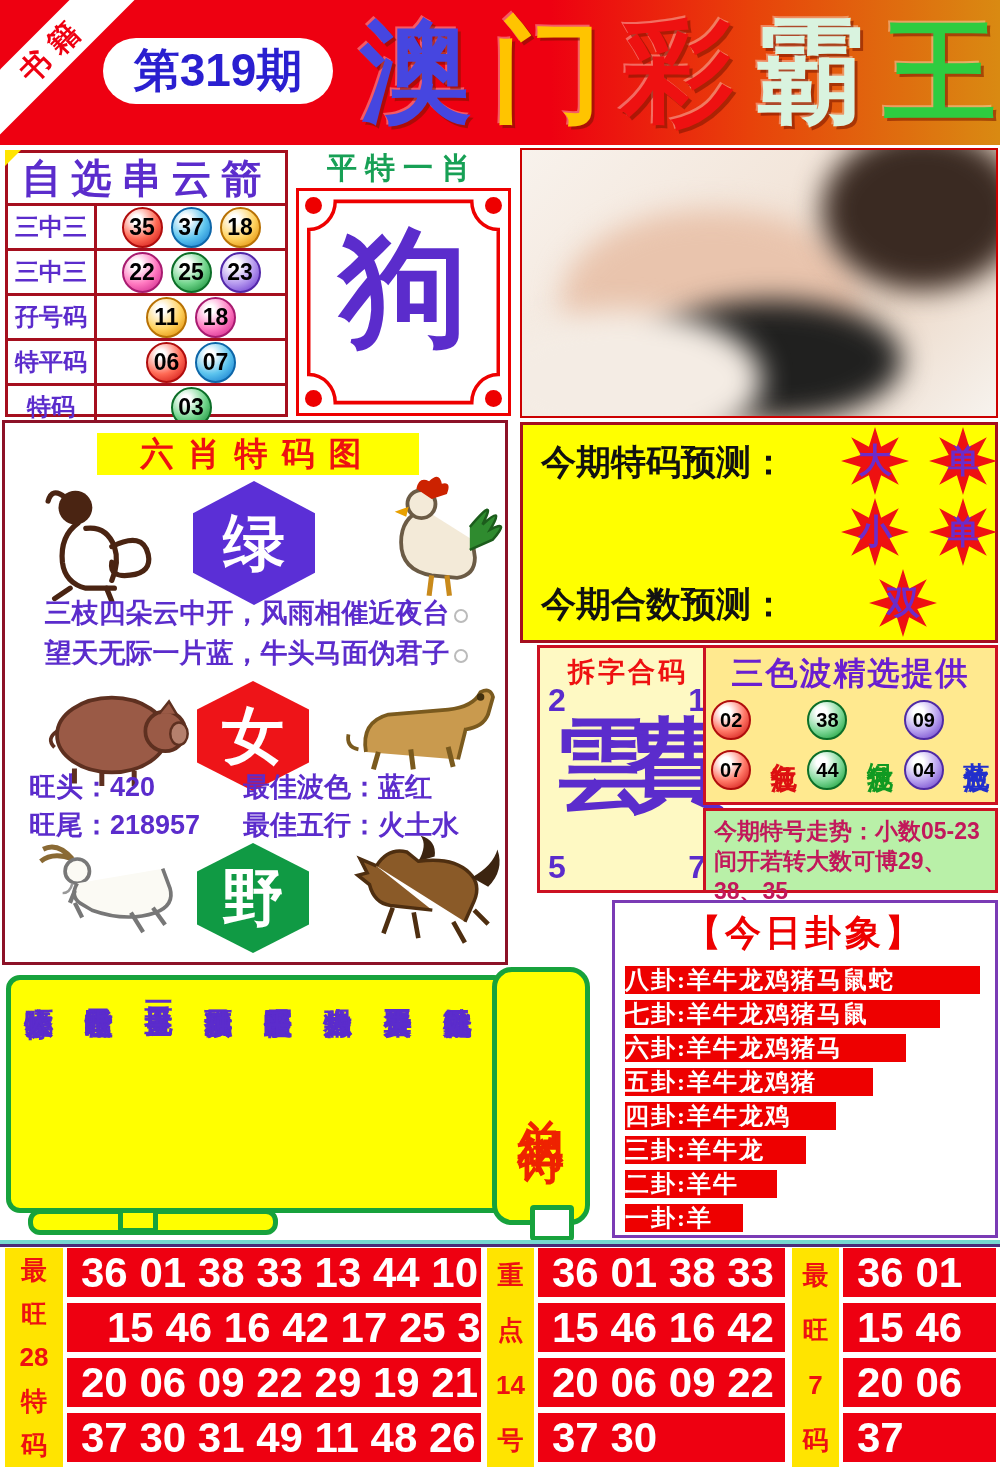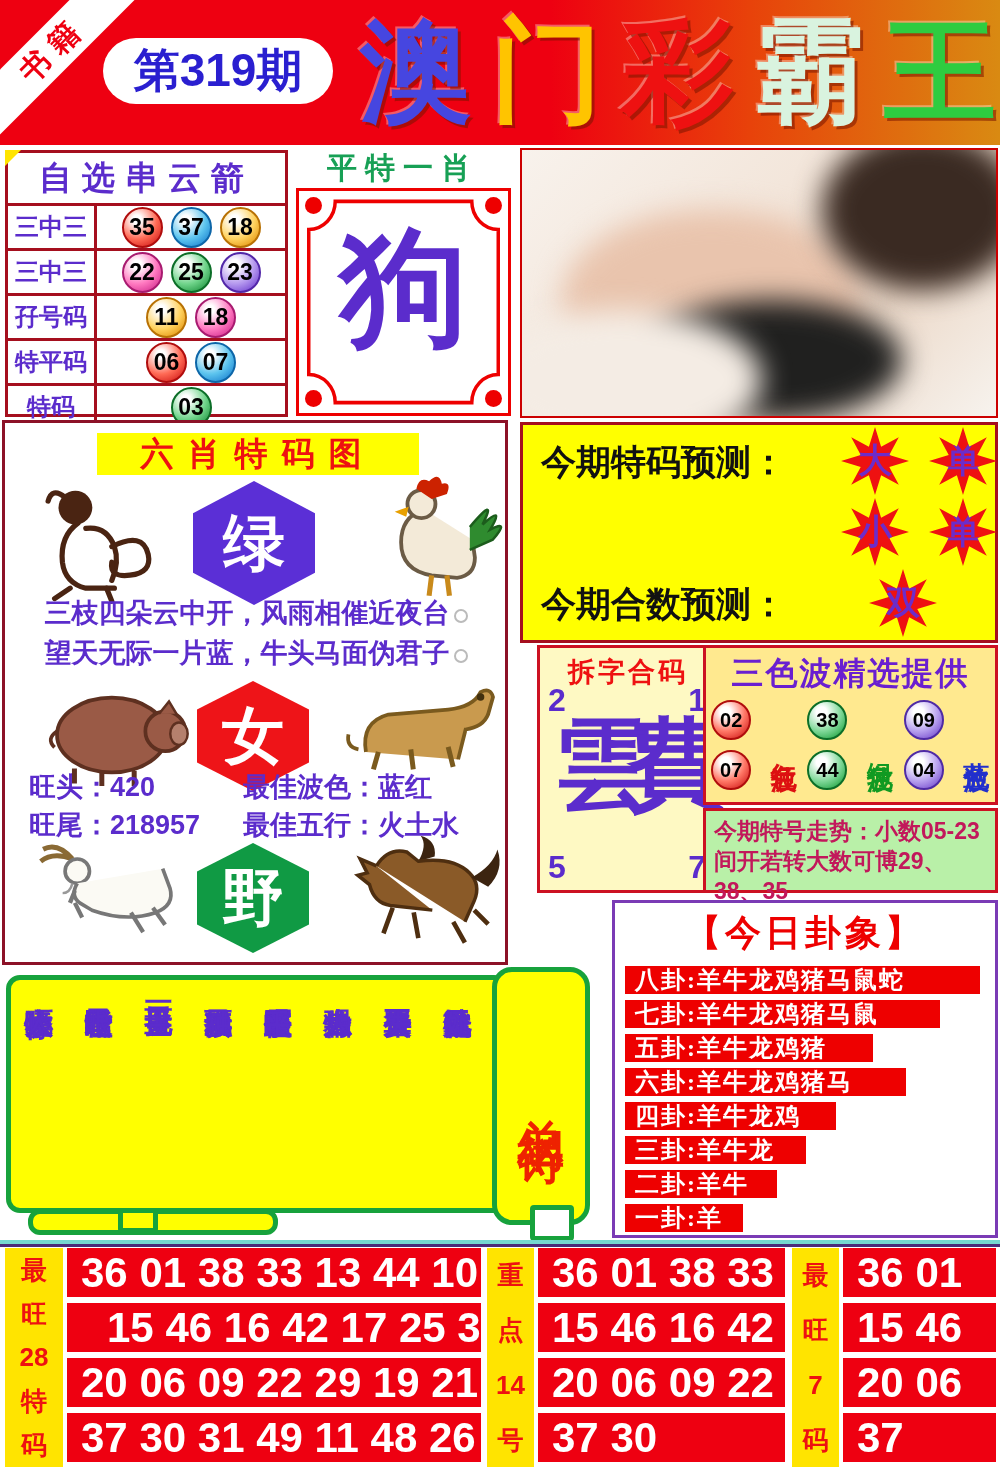--- a/index.html
+++ b/index.html
@@ -19,21 +19,21 @@
           display:flex;justify-content:space-between;align-items:center;}
   .tchar{font-size:112px;font-weight:900;font-family:"Liberation Serif",serif;
          text-shadow:3px 3px 0 rgba(120,20,0,.55),-2px -2px 0 rgba(255,255,255,.35);}
 
   
   #pick-table{position:absolute;left:5px;top:150px;width:283px;height:267px;background:#fff;
           border:3px solid #a50f1e;box-sizing:border-box;}
   #pick-corner{position:absolute;left:-3px;top:-3px;width:0;height:0;
           border-top:16px solid #ffe400;border-right:16px solid transparent;}
   #pick-title{height:50px;border-bottom:3px solid #a50f1e;display:flex;align-items:center;justify-content:center;
-          color:#5b2ccc;font-size:33px;font-weight:900;letter-spacing:10px;}
+          color:#5b2ccc;font-size:40px;font-weight:900;letter-spacing:10px;}
   .prow{height:42px;border-bottom:3px solid #a50f1e;display:flex;}
   .prow:last-child{border-bottom:none;}
   .plabel{width:86px;border-right:3px solid #a50f1e;display:flex;align-items:center;justify-content:center;
           color:#5b2ccc;font-size:24px;font-weight:900;}
   .pballs{flex:1;display:flex;align-items:center;justify-content:center;gap:8px;}
   .ball{width:37px;height:37px;border-radius:50%;display:flex;align-items:center;justify-content:center;
         color:#000;font-size:23px;font-weight:900;}
   .ball.red{background:radial-gradient(circle at 35% 28%,#fff 12%,#ff6a55 55%,#cc1111 95%);border:2px solid #b00d0d;}
   .ball.blue{background:radial-gradient(circle at 35% 28%,#fff 12%,#5cc4ee 55%,#1177cc 95%);border:2px solid #0d66a8;}
   .ball.orange{background:radial-gradient(circle at 35% 28%,#fff 12%,#ffd25e 55%,#dd8800 95%);border:2px solid #b87104;}
@@ -112,21 +112,21 @@
           border:3px solid #cc1122;box-sizing:border-box;padding:6px 8px;color:#c2185b;
           font-size:23px;font-weight:900;line-height:1.3;}
 
   
   #gua{position:absolute;left:612px;top:900px;width:386px;height:338px;background:#fff;
           border:3px solid #7a3bb5;box-sizing:border-box;}
   #gua-title{margin-top:6px;text-align:center;color:#ee0000;font-size:36px;font-weight:900;letter-spacing:4px;
           font-family:"Liberation Serif",serif;}
   #gua-bars{margin:8px 0 0 10px;}
   .gbar{height:28px;background:#ee0000;color:#fff;font-size:24px;font-weight:900;
-        line-height:28px;padding-left:10px;margin-bottom:6px;box-sizing:border-box;white-space:nowrap;
+        line-height:28px;margin-bottom:6px;box-sizing:border-box;white-space:nowrap;
         font-family:"Liberation Serif",serif;letter-spacing:2px;}
 
   
   #scroll{position:absolute;left:0;top:965px;width:612px;height:282px;}
   #scroll-main{position:absolute;left:6px;top:10px;width:502px;height:238px;background:#ffff00;
           border:5px solid #17a23c;border-radius:14px;box-sizing:border-box;}
   #scroll-roll{position:absolute;left:492px;top:2px;width:98px;height:258px;background:#ffff00;
           border:5px solid #17a23c;border-radius:20px;box-sizing:border-box;display:flex;align-items:center;justify-content:center;}
   #scroll-roll-notch{position:absolute;left:530px;bottom:6px;width:34px;height:26px;background:#fff;
           border:5px solid #17a23c;border-radius:4px;}
@@ -385,22 +385,22 @@
 
   <div id="zoushi">
     <span>今期特号走势：小数05-23间开若转大数可博29、38、35</span>
   </div>
 
   <div id="gua">
     <div id="gua-title">【今日卦象】</div>
     <div id="gua-bars">
         <div class="gbar" style="width: 96%;">八卦:羊牛龙鸡猪马鼠蛇</div>
         <div class="gbar" style="width: 85%;">七卦:羊牛龙鸡猪马鼠</div>
+        <div class="gbar" style="width: 76%;">六卦:羊牛龙鸡猪马</div>
         <div class="gbar" style="width: 67%;">五卦:羊牛龙鸡猪</div>
-        <div class="gbar" style="width: 76%;">六卦:羊牛龙鸡猪马</div>
         <div class="gbar" style="width: 57%;">四卦:羊牛龙鸡</div>
         <div class="gbar" style="width: 49%;">三卦:羊牛龙</div>
         <div class="gbar" style="width: 41%;">二卦:羊牛</div>
         <div class="gbar" style="width: 32%;">一卦:羊</div>
       </div>
   </div>
 
   <div id="scroll">
     <div id="scroll-curl"></div>
     <div id="scroll-curl2"></div>

